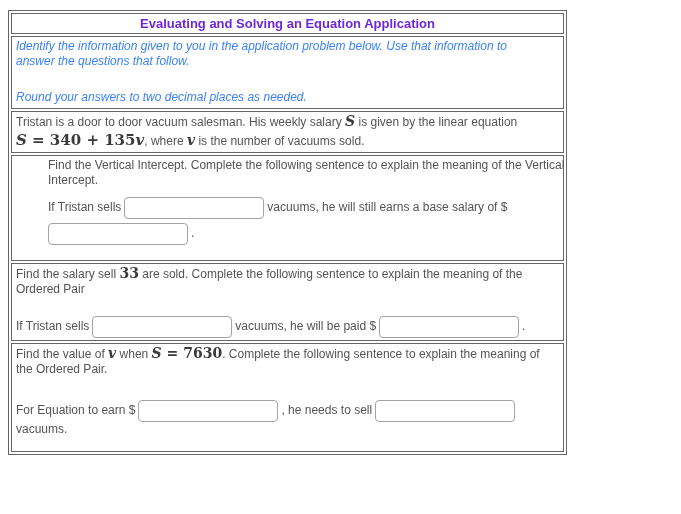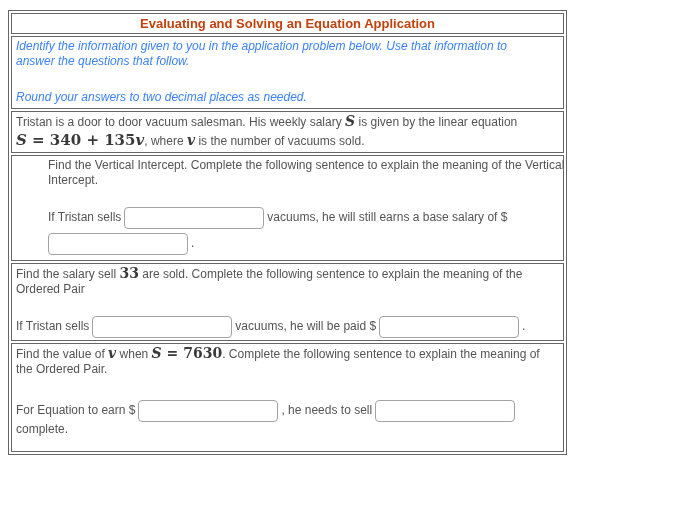--- a/index.html
+++ b/index.html
@@ -36,38 +36,38 @@
   td.slope-cell  { height: 58px; }
   td.intercept-cell { height: 106px; padding-left: 36px; }
   td.ordered-cell{ height: 76px; }
   td.solve-cell  { height: 109px; }
 
   .title {
     text-align: center;
     font-weight: bold;
     font-size: 13px;
     line-height: 17px;
-    color: #c2410c;
+    color: #6d28d9;
     white-space: pre;
   }
   .instr { font-style: italic; margin: 0; color: #3b82f6; }
   .instr.first { margin-bottom: 21px; }
 
   .math {
     font-family: "DejaVu Serif", "Liberation Serif", serif;
     font-weight: bold;
     color: #3a3a3a;
     font-size: 14px;
   }
   .math.var { font-style: italic; }
   .eqline .math { font-size: 15px; line-height: 20px; }
 
   .answer-line { white-space: pre; }
   .slope-cell .answer-line     { margin-top: 15px; }
-  .intercept-cell .answer-line { margin-top: 19px; }
+  .intercept-cell .answer-line { margin-top: 9px; }
   .intercept-cell .answer-line2{ margin-top: 4px; }
   .ordered-cell .answer-line   { margin-top: 19px; }
   .solve-cell .answer-line     { margin-top: 23px; }
 
   input.ans-input {
     display: inline-block;
     width: 140px; height: 22px;
     border: 1px solid #a3a3a3;
     border-radius: 4px;
     background: #ffffff;
@@ -104,17 +104,17 @@
 Intercept.</span><div class="answer-line"><span>If Tristan sells</span><input type="text" class="ans-input" value="" style=""><span>vacuums, he will still earns a base salary of $</span></div><div class="answer-line answer-line2"><input type="text" class="ans-input flush-left" value="" style=""><span>.</span></div></td>
     </tr>
 
     <tr>
       <td class="cell ordered-cell"><span>Find the salary sell </span><span class="math">33</span><span> are sold. Complete the following sentence to explain the meaning of the
 Ordered Pair</span><div class="answer-line"><span>If Tristan sells</span><input type="text" class="ans-input" value="" style=""><span>vacuums, he will be paid $</span><input type="text" class="ans-input" value="" style=""><span>.</span></div></td>
     </tr>
 
     <tr>
       <td class="cell solve-cell"><span>Find the value of </span><span class="math var">v</span><span> when </span><span class="math var">S</span><span class="math"> = 7630</span><span>. Complete the following sentence to explain the meaning of
-the Ordered Pair.</span><div class="answer-line"><span>For Equation to earn $</span><input type="text" class="ans-input" value="" style=""><span>, he needs to sell</span><input type="text" class="ans-input" value="" style=""><br><span>complete.</span></div></td>
+the Ordered Pair.</span><div class="answer-line"><span>For Equation to earn $</span><input type="text" class="ans-input" value="" style=""><span>, he needs to sell</span><input type="text" class="ans-input" value="" style=""><br><span>vacuums.</span></div></td>
     </tr>
   </tbody>
     </table>
 </div>
 
 </body></html>

